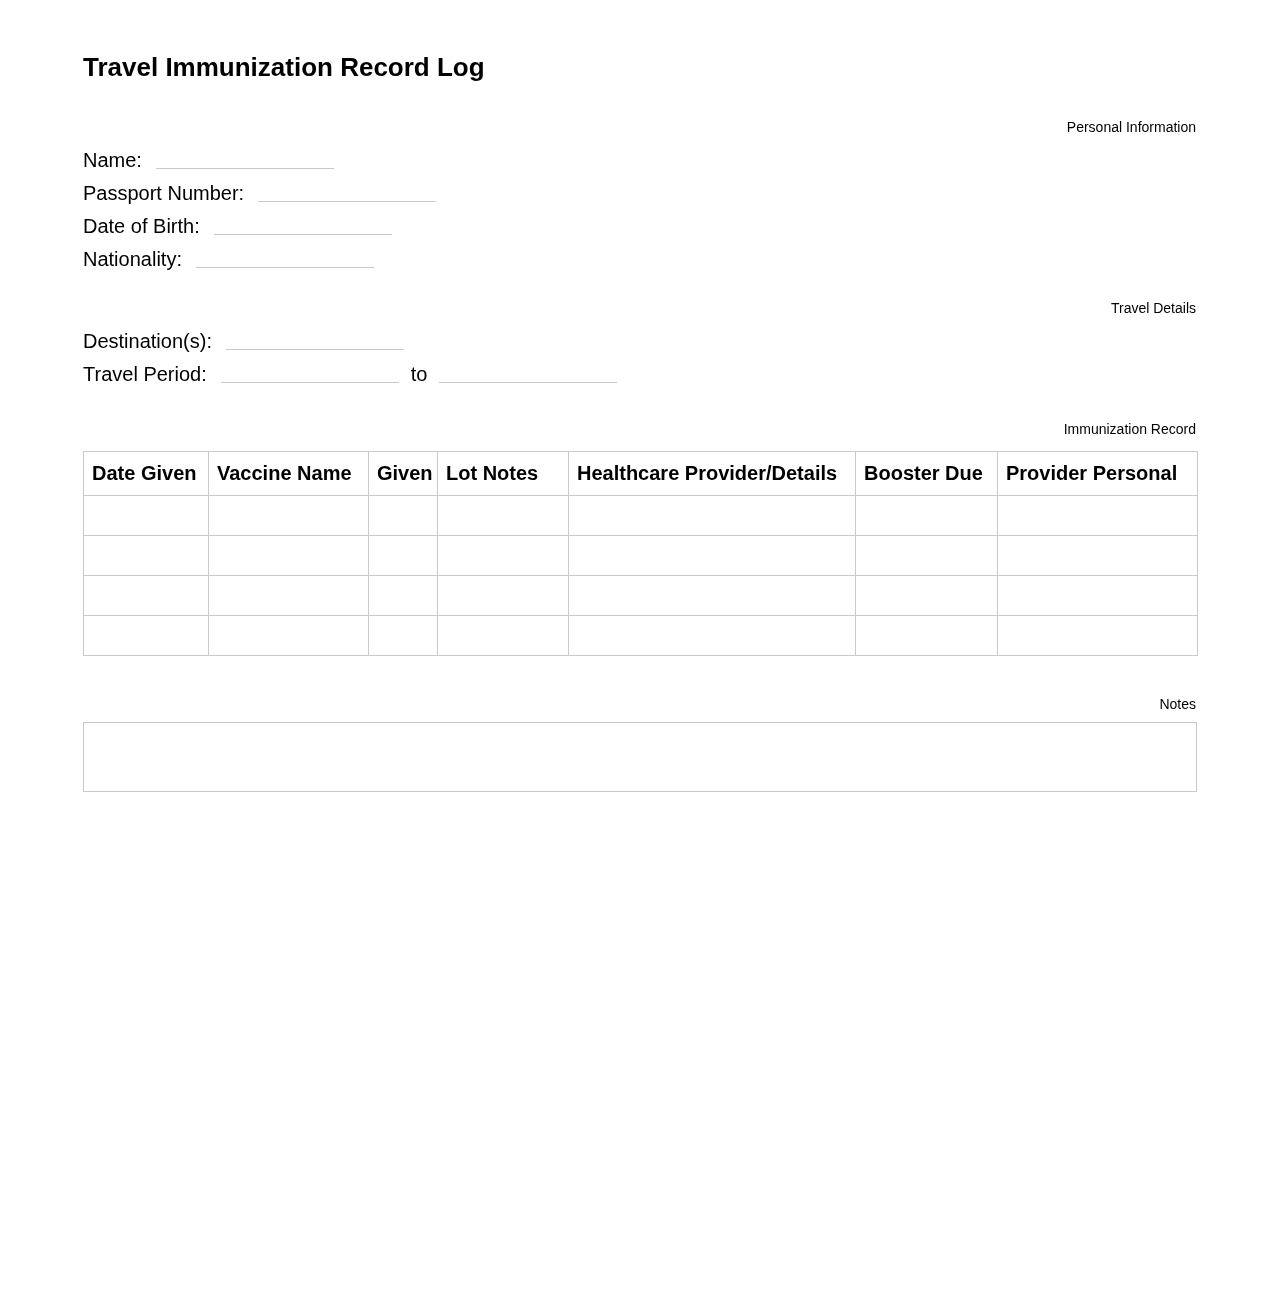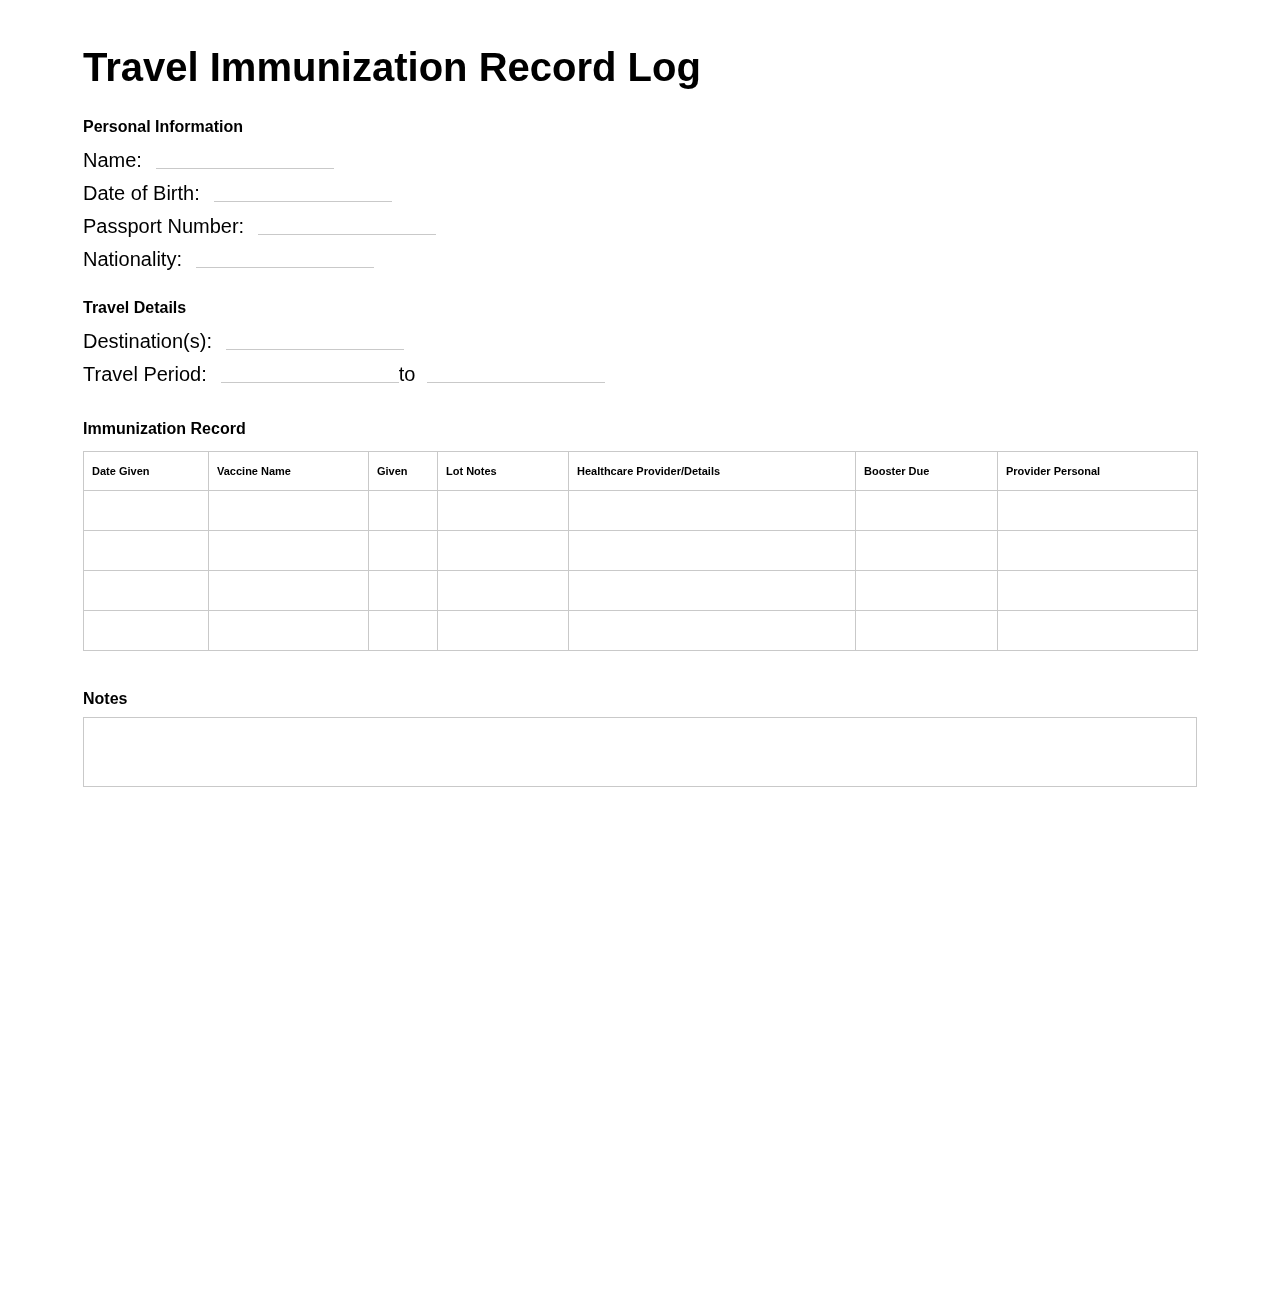--- a/index.html
+++ b/index.html
@@ -13,30 +13,31 @@
   }
   body {
     width: 1278px;
     min-height: 1300px;
   }
   .page {
     padding: 51px 82px 0 83px;
     width: 1278px;
   }
   h1.page-title {
-    font-size: 40px;
+    font-size: 26px;
     font-weight: bold;
     line-height: 33px;
     margin: 0 0 33px 0;
   }
   h3.section-heading {
-    font-size: 16px;
-    font-weight: bold;
+    font-size: 14px;
+    font-weight: normal;
     line-height: 20px;
     margin: 0 0 15px 0;
+    text-align: right;
   }
   .section-travel h3.section-heading { margin-top: 30px; }
   .section-immunization h3.section-heading { margin-top: 36px; margin-bottom: 12px; }
   .section-notes h3.section-heading { margin-top: 38px; margin-bottom: 8px; }
   .field-row {
     margin: 0 0 16px 0;
     line-height: 17px;
     font-size: 20px;
     white-space: nowrap;
   }
@@ -44,30 +45,31 @@
     display: inline-block;
     width: 178px;
     height: 14px;
     border-bottom: 1px solid #c9c9c9;
     margin-left: 14px;
     vertical-align: -2px;
   }
   .blank-line.second { margin-left: 12px; }
   .tp-connector {
     display: inline-block;
+    margin-left: 12px;
   }
   table.record-table {
     border-collapse: collapse;
     table-layout: fixed;
     width: 1114px;
   }
   table.record-table th {
     border: 1px solid #c9c9c9;
     text-align: left;
-    font-size: 11px;
+    font-size: 20px;
     font-weight: bold;
     padding: 10px 8px;
     height: 39px;
     overflow: hidden;
   }
   table.record-table td {
     border: 1px solid #c9c9c9;
     height: 40px;
     padding: 0 8px;
   }
@@ -91,24 +93,24 @@
 <div class="page">
 
   <h1 class="page-title">Travel Immunization Record Log</h1>
 
   <div class="section section-personal">
     <h3 class="section-heading">Personal Information</h3>
     <p class="field-row">
       <span>Name:</span><span class="blank-line"></span>
     </p>
     <p class="field-row">
-      <span>Date of Birth:</span><span class="blank-line"></span>
+      <span>Passport Number:</span><span class="blank-line"></span>
     </p>
     <p class="field-row">
-      <span>Passport Number:</span><span class="blank-line"></span>
+      <span>Date of Birth:</span><span class="blank-line"></span>
     </p>
     <p class="field-row">
       <span>Nationality:</span><span class="blank-line"></span>
     </p>
   </div>
 
   <div class="section section-travel">
     <h3 class="section-heading">Travel Details</h3>
     <p class="field-row">
       <span>Destination(s):</span><span class="blank-line"></span>

